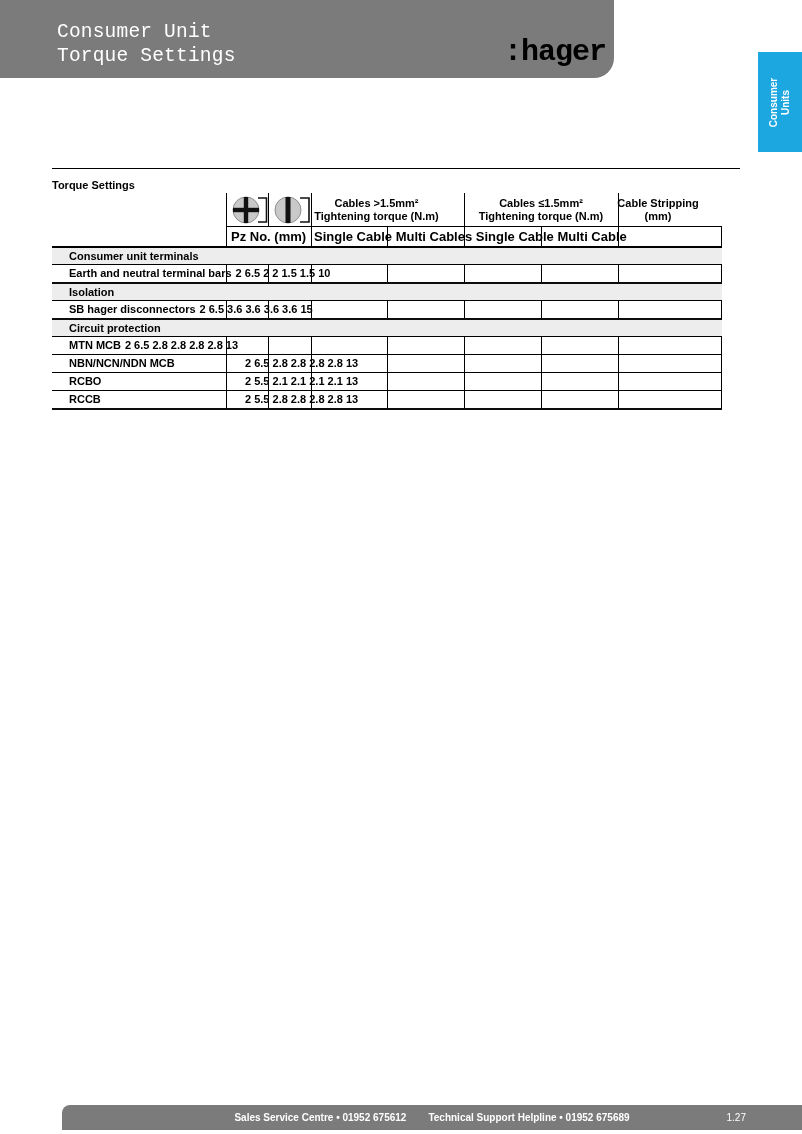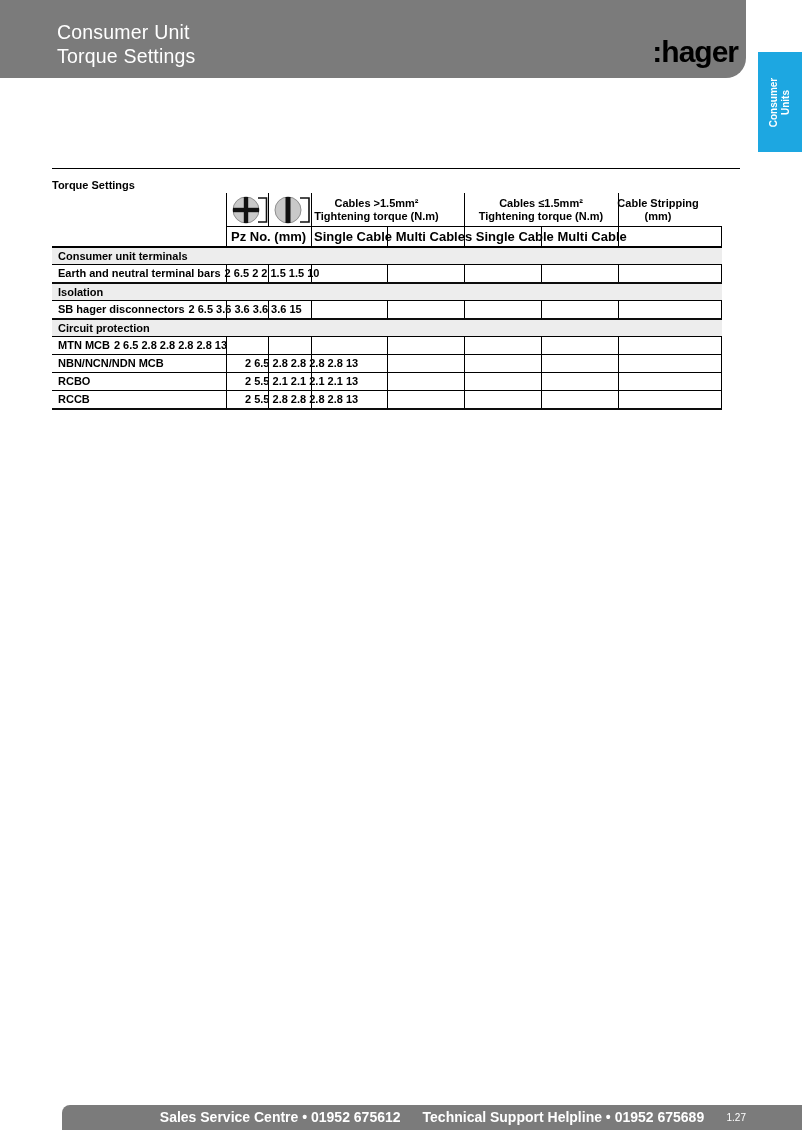--- a/index.html
+++ b/index.html
@@ -1,21 +1,21 @@
 <!DOCTYPE html>
 <html><head>
 <meta charset="utf-8">
 <style>
   html,body{margin:0;padding:0;background:#fff;}
   .page{position:relative;width:802px;height:1134px;background:#fff;overflow:hidden;
         font-family:"Liberation Sans","DejaVu Sans",sans-serif;color:#000;}
 
   
-  .header-bar{position:absolute;left:0;top:0;width:746px;height:78px;background:#7b7b7b;
-              border-radius:0 0 20px 0;}
+  .header-bar{position:absolute;left:0;top:0;width:614px;height:78px;background:#7b7b7b;
+              border-radius:0 0 20px 0;font-family:Liberation Mono, monospace;}
   .header-title{position:absolute;left:57px;top:20px;font-size:19.5px;line-height:24px;
                 color:#fff;font-weight:400;letter-spacing:.2px;}
   .logo{position:absolute;right:8px;bottom:9px;font-size:30px;font-weight:700;color:#000000;
         letter-spacing:-1px;}
 
   
   .side-tab{position:absolute;left:758px;top:52px;width:44px;height:100px;background:#1da7e1;}
   .tab-inner{position:absolute;inset:0;display:flex;align-items:center;justify-content:center;}
   .tab-text{transform:rotate(-90deg);color:#fff;font-weight:700;font-size:10px;line-height:11.5px;
             text-align:center;white-space:nowrap;}
@@ -46,37 +46,37 @@
     background-image:linear-gradient(#000,#000),linear-gradient(#000,#000),linear-gradient(#000,#000),
                      linear-gradient(#000,#000),linear-gradient(#000,#000),linear-gradient(#000,#000),
                      linear-gradient(#000,#000);
     background-size:1px 100%;
     background-position:174px 0,259px 0,335px 0,412px 0,489px 0,566px 0,669px 0;}
   .pz-label{position:absolute;left:179px;white-space:nowrap;}
   .cables-run{position:absolute;left:262px;white-space:nowrap;}
 
   .tbody{border-top:2px solid #000;}
   .row{position:relative;white-space:nowrap;font-size:11px;}
-  .row .lbl{padding-left:6px;}
+  .row .lbl{padding-left:17px;}
   .section-row{height:16px;line-height:16px;background:#ededed;border-bottom:1px solid #000;font-weight:700;}
   .data-row{height:17px;line-height:17px;border-bottom:1px solid #000;
     background-image:linear-gradient(#000,#000),linear-gradient(#000,#000),linear-gradient(#000,#000),
                      linear-gradient(#000,#000),linear-gradient(#000,#000),linear-gradient(#000,#000),
                      linear-gradient(#000,#000),linear-gradient(#000,#000);
     background-size:1px 100%;
     background-position:174px 0,216px 0,259px 0,335px 0,412px 0,489px 0,566px 0,669px 0;font-weight:bold;}
   .data-row.thick{border-bottom:2px solid #0d0d0d;}
   .vals-inline{margin-left:4px;}
   .vals-abs{position:absolute;left:193px;top:0;}
 
   
   .footer-bar{position:absolute;left:62px;top:1105px;width:740px;height:25px;background:#7b7b7b;
               border-radius:8px 0 0 0;color:#fff;}
   .footer-center{position:absolute;left:0;right:0;top:0;height:25px;line-height:25px;text-align:center;
-                 font-size:14px;font-weight:700;}
+                 font-size:10px;font-weight:700;}
   .footer-center .sep{display:inline-block;width:22px;}
   .footer-page{position:absolute;right:56px;top:0;line-height:25px;font-size:10px;font-weight:400;}
 </style>
 </head>
 <body>
 
 <div class="page">
 
   <div class="header-bar">
     <div class="header-title">

